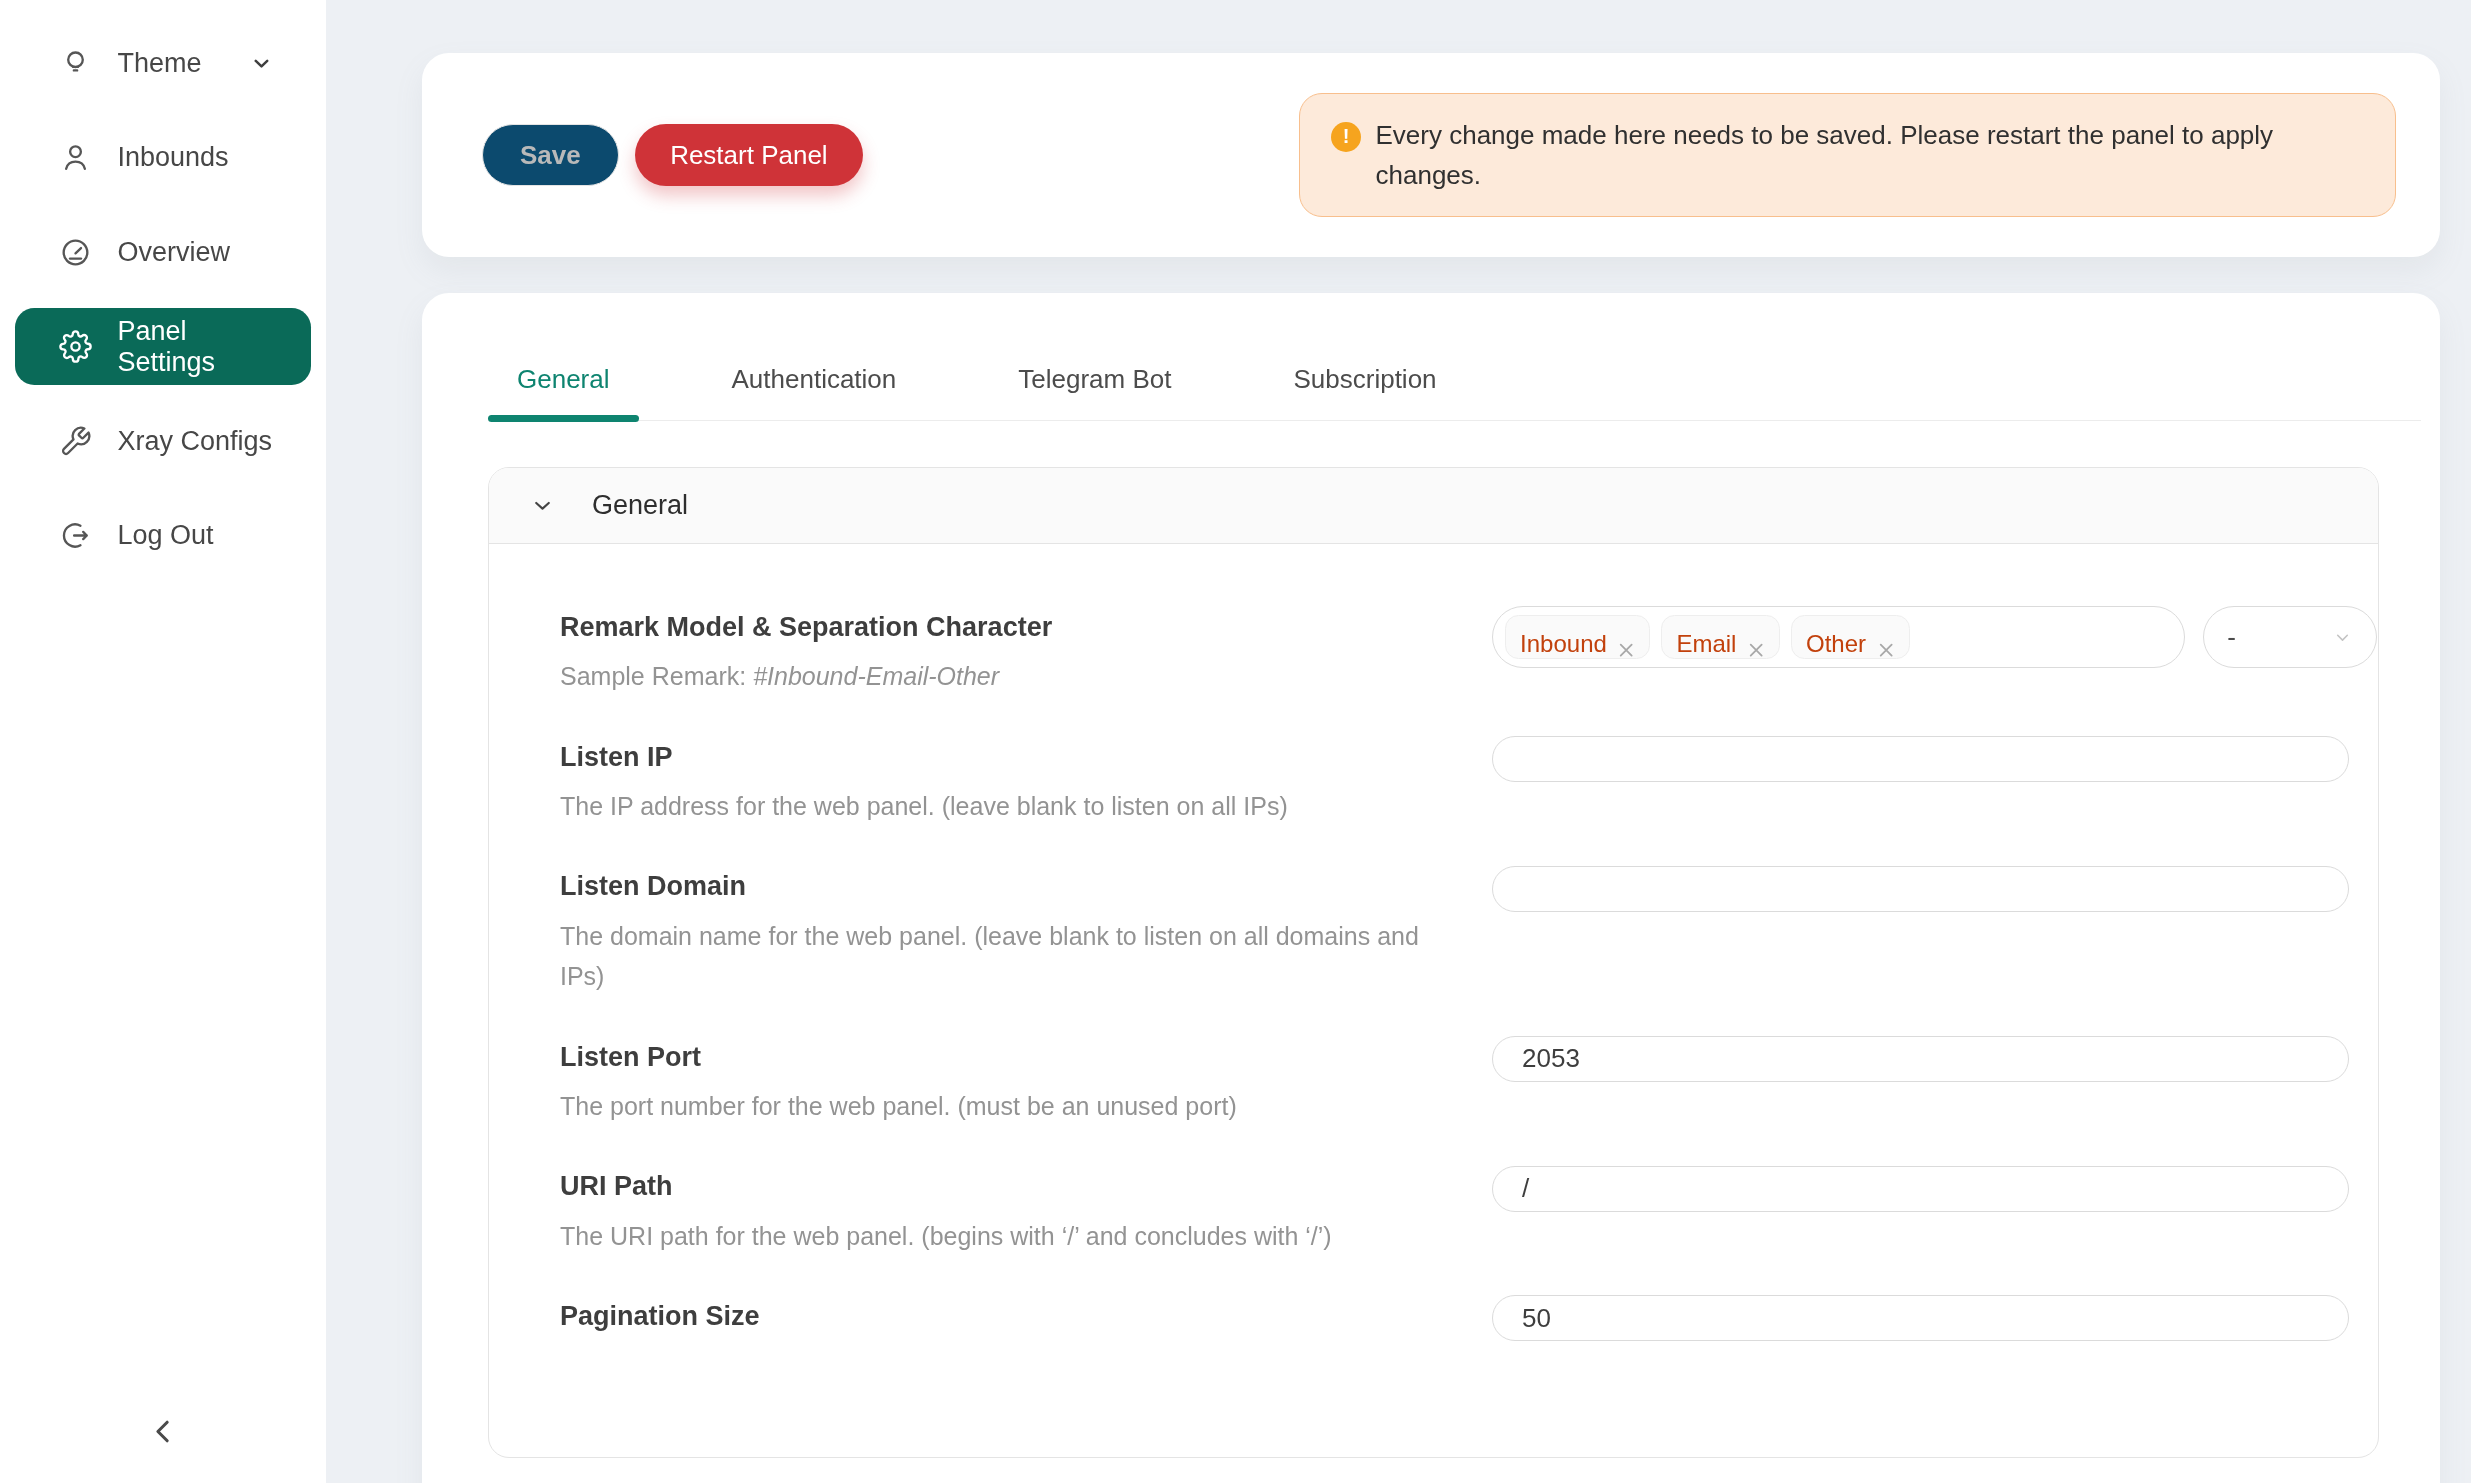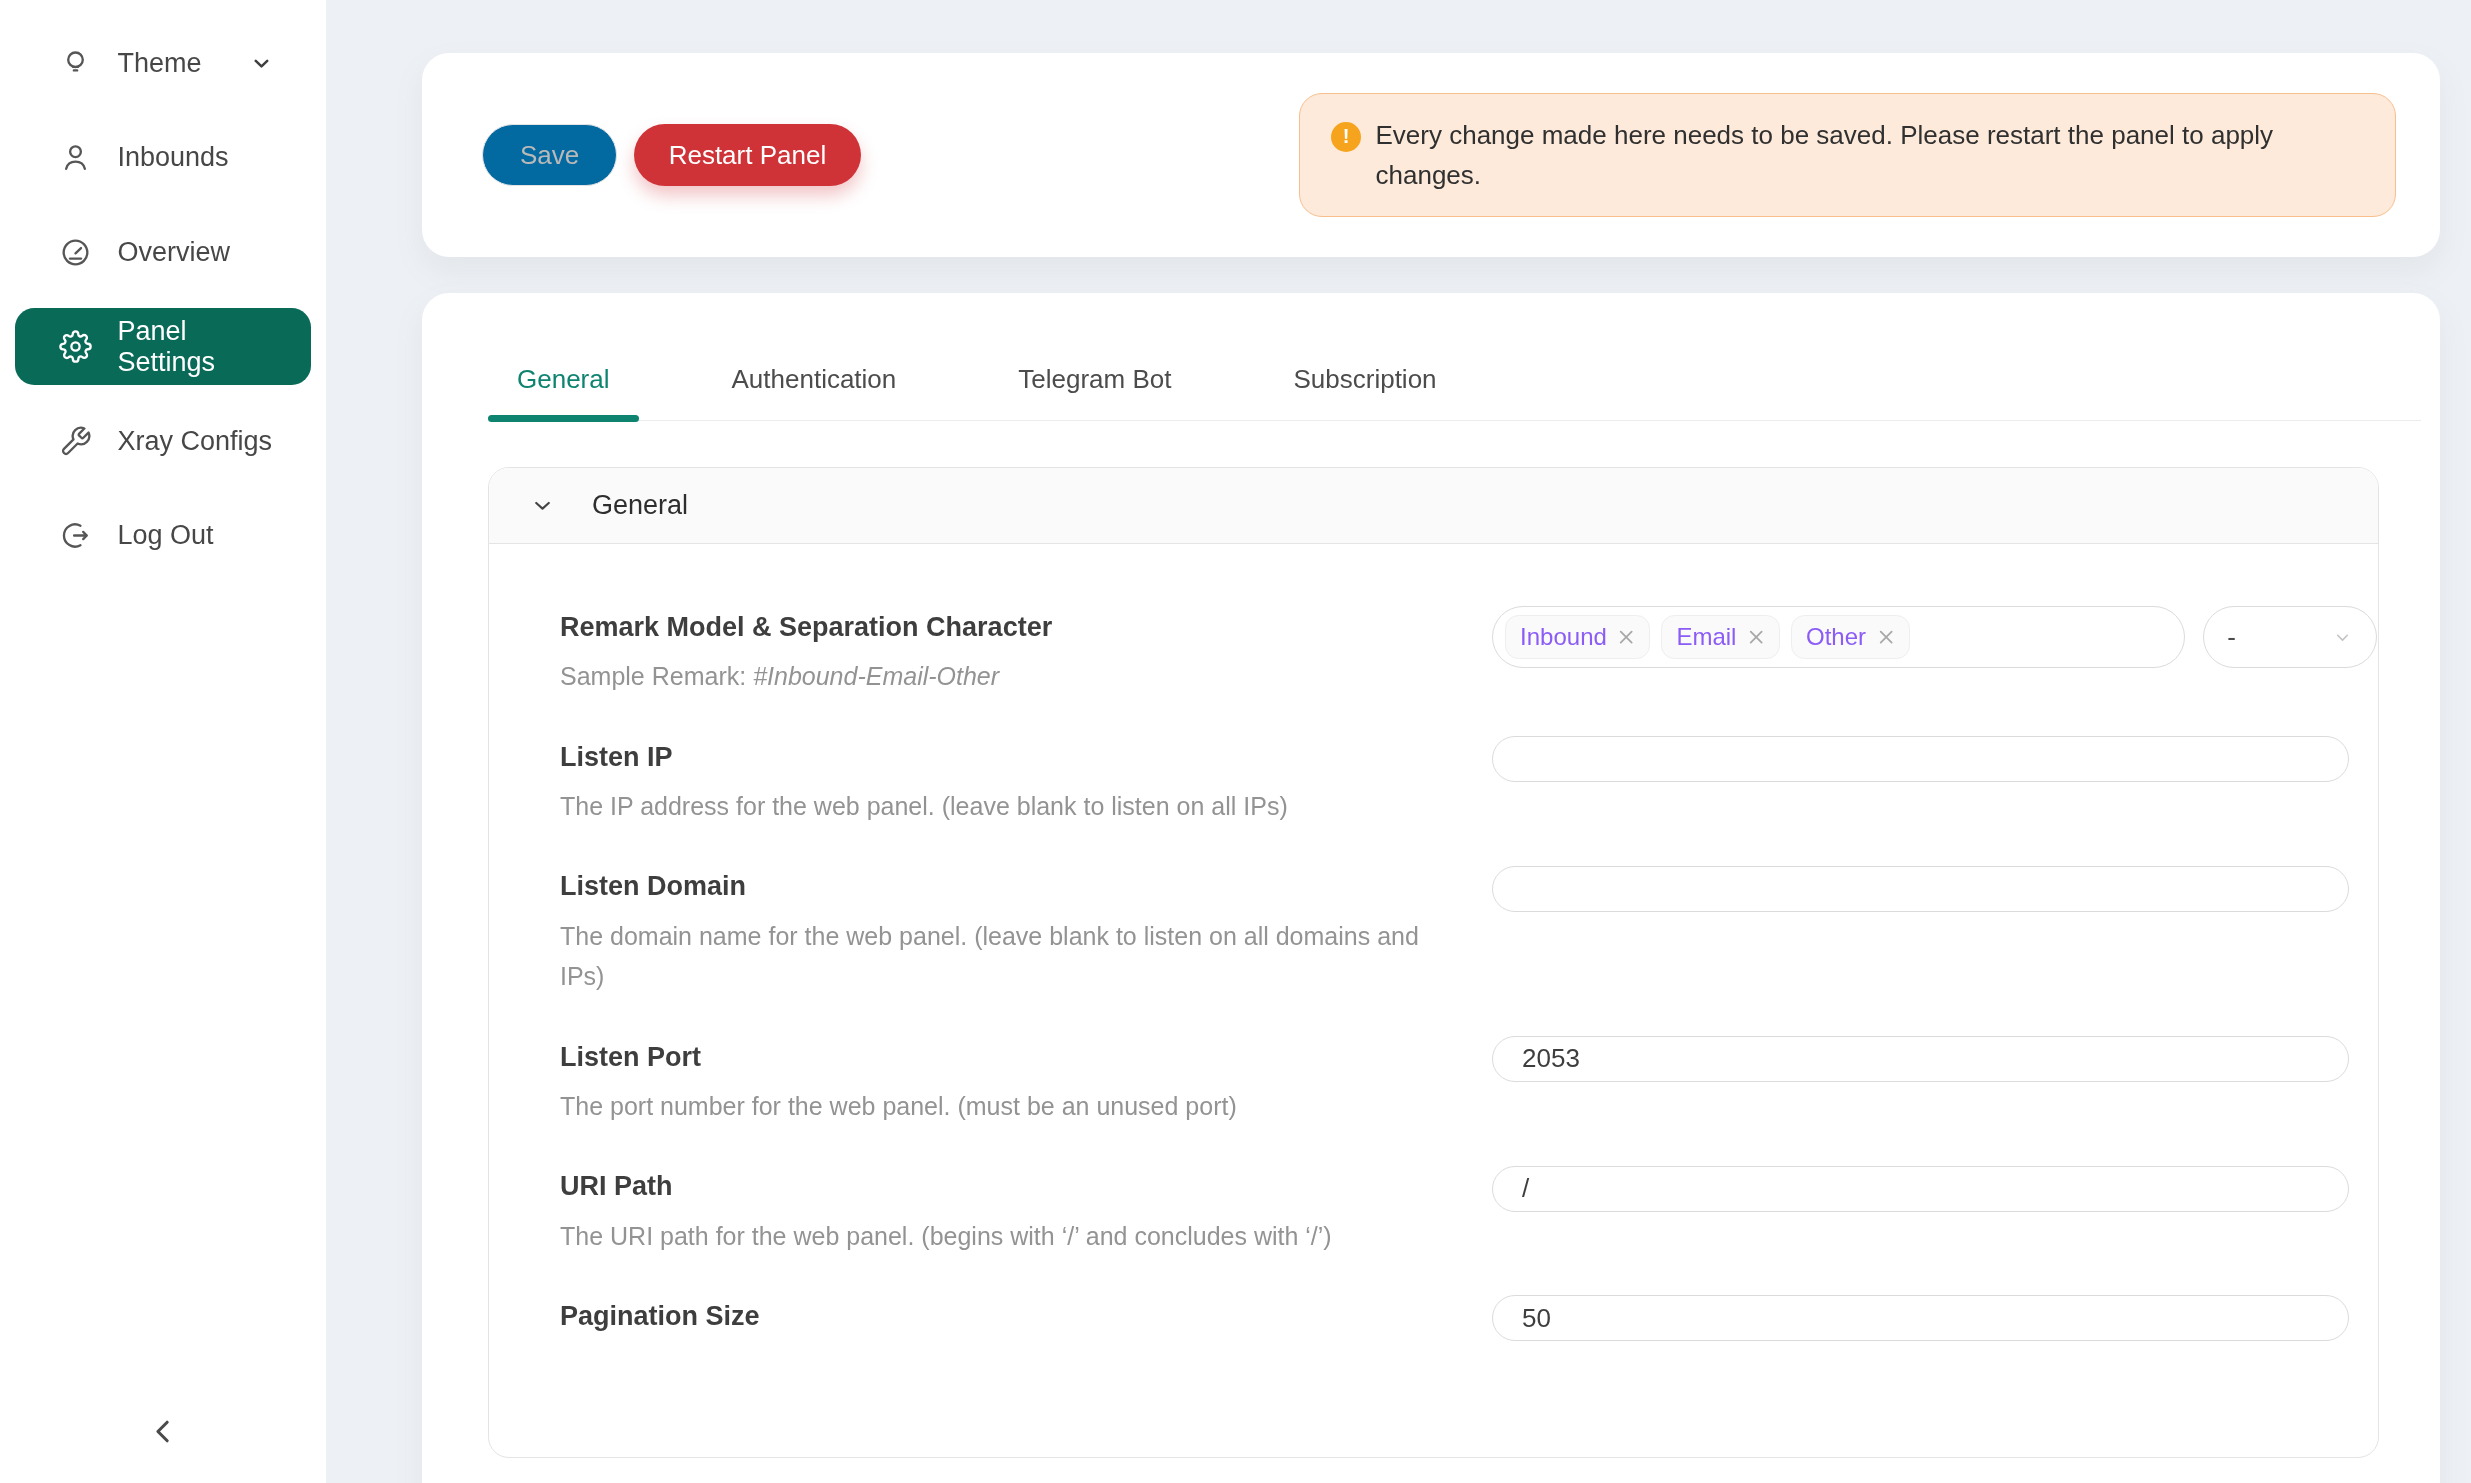--- a/index.html
+++ b/index.html
@@ -31,22 +31,22 @@
   }
   
   .main{position:absolute;left:394px;top:0;right:0;bottom:0;padding:53px 32px 0 28px;}
   .card{background:#ffffff;border-radius:27px;box-shadow:0 13.5px 29px rgba(140,150,160,.10);}
   .card-top{
     height:204px;display:flex;align-items:center;
     padding:0 44px 0 60px;box-sizing:border-box;
   }
   .btn{font-family:inherit;border-radius:965px;font-size:26px;height:62px;cursor:pointer;}
   .btn-save{
-    background:#0369a1;border:1.9px solid #e4e4e4;color:#b9b9b9;
-    padding:0 37px;margin-right:16.4px;cursor:not-allowed;
+    background:#0c4a6e;border:1.9px solid #e4e4e4;color:#b9b9b9;
+    padding:0 37px;margin-right:16.4px;cursor:not-allowed;font-weight:bold;
   }
   .btn-restart{
     background:#cf3338;border:none;color:#ffffff;padding:8px 35px;
     box-shadow:0 9.7px 17.4px rgba(207,51,56,.28);
   }
   .alert{
     margin-left:auto;width:1097px;box-sizing:border-box;
     background:#fdeada;border:1.9px solid #f8bf8d;border-radius:23px;
     display:flex;align-items:flex-start;gap:14.5px;
     padding:21px 35px 21px 31px;
@@ -96,22 +96,22 @@
     padding:0 29px;font-size:26px;color:#3e3e3e;outline:none;font-family:inherit;
   }
   .remark-control{display:flex;gap:18.3px;}
   .tags-box{
     width:693px;height:62px;box-sizing:border-box;flex:none;
     border:1.9px solid #dbdbdb;border-radius:965px;background:#fff;
     display:flex;align-items:center;gap:10.6px;padding:0 11.6px;
   }
   .tag{
     height:44px;box-sizing:border-box;background:#fafafa;border:1.9px solid #eeeeee;
-    border-radius:13.5px;display:flex;align-items:center;gap:11.6px;
-    padding:0 14.5px;font-size:24px;color:#8b5cf6;white-space:nowrap;
+    border-radius:13.5px;display:flex;align-items:flex-end;gap:11.6px;
+    padding:0 14.5px;font-size:24px;color:#c2410c;white-space:nowrap;
   }
   .tag .tag-x{display:flex;cursor:pointer;color:#a8a8a8;}
   .sep-select{
     width:174px;height:62px;box-sizing:border-box;flex:none;
     border:1.9px solid #dbdbdb;border-radius:965px;background:#fff;
     display:flex;align-items:center;padding:0 23px;font-size:26px;color:#4b4b4b;cursor:pointer;
   }
   .sep-select .sel-chev{margin-left:auto;display:flex;color:#c4c4c4;}
 </style>
 </head>

